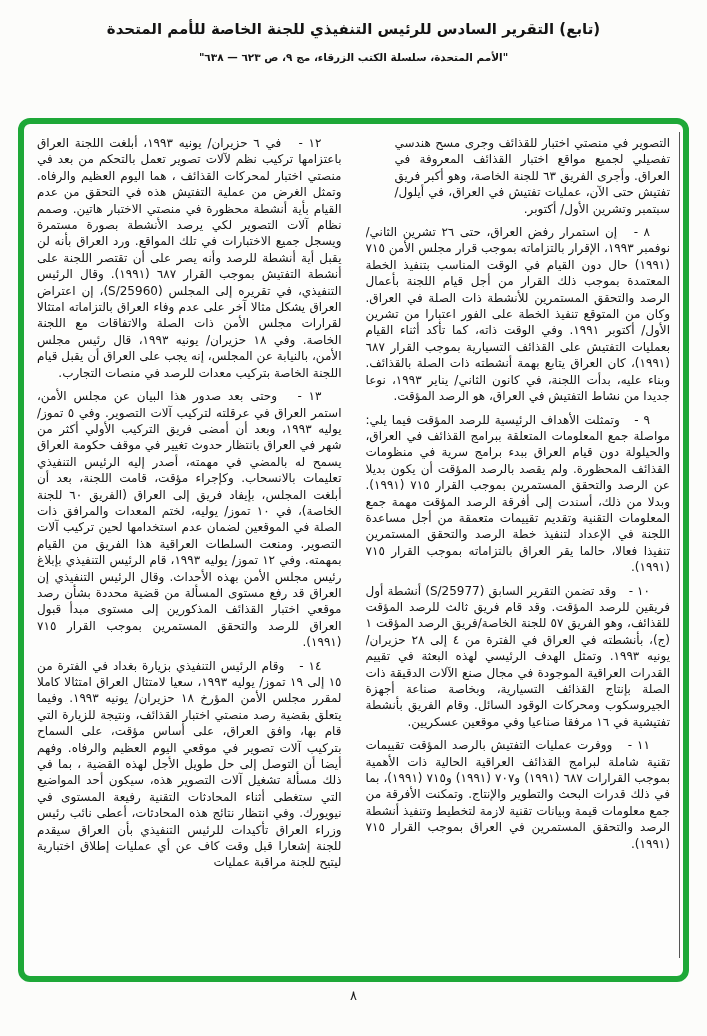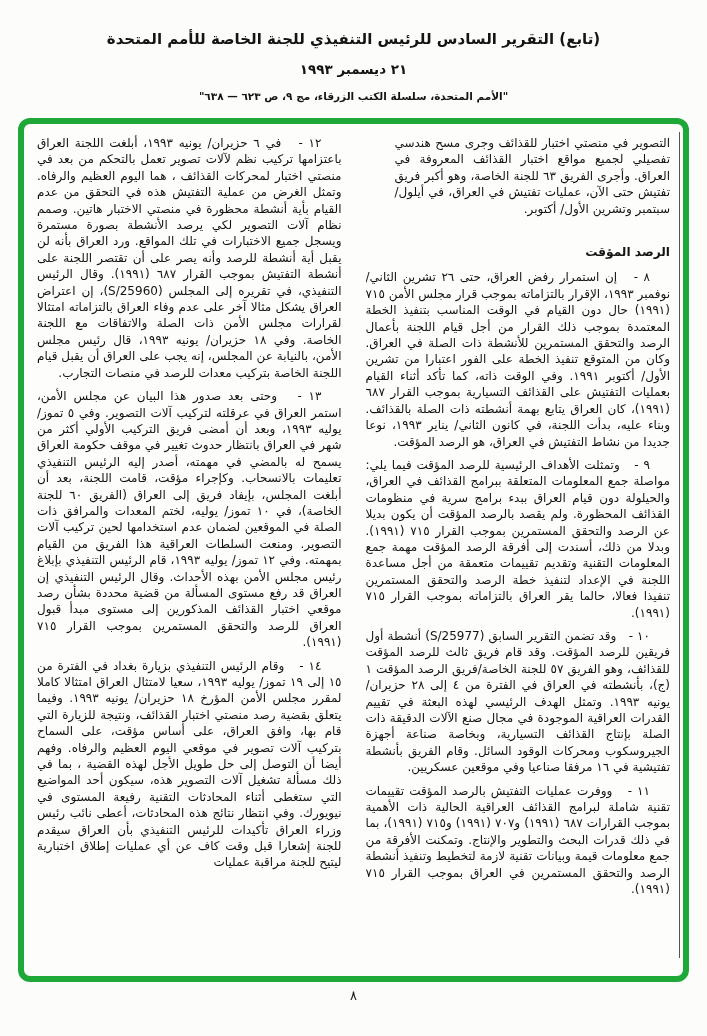--- a/index.html
+++ b/index.html
@@ -5,21 +5,21 @@
   html, body { margin:0; padding:0; }
   body {
     width:707px; height:1036px;
     background:#fcfcfa;
     font-family:"DejaVu Sans", sans-serif;
     color:#141414;
     position:relative;
     overflow:hidden;
   }
   
-  .header { direction:rtl; text-align:center; padding-top:30px; }
+  .header { direction:rtl; text-align:center; padding-top:20px; }
   .doc-title { font-size:15px; font-weight:bold; letter-spacing:-0.2px; }
   .doc-date  { font-size:13.5px; font-weight:bold; margin-top:13px; }
   .doc-source{ font-size:10.5px; font-weight:bold; margin-top:13px; }
 
   
   .green-box {
     position:absolute; left:18px; top:118px;
     width:659px; height:852px;
     border:6px solid #1ea838;
     border-radius:12px;
@@ -55,32 +55,30 @@
   .page-number {
     position:absolute; left:0; top:988px; width:707px;
     text-align:center; font-size:13px; color:#1a1a1a;
   }
 </style>
 </head>
 <body>
 
 <div class="header">
   <div class="doc-title">(تابع) التقرير السادس للرئيس التنفيذي للجنة الخاصة للأمم المتحدة</div>
-  <div class="doc-date">٢١ ديسمبر ١٩٩٣</div>
   <div class="doc-source">"الأمم المتحدة، سلسلة الكتب الزرقاء، مج ٩، ص ٦٢٣ — ٦٣٨"</div>
 </div>
 
 <div class="green-box">
   <div class="scan-line"></div>
   <div class="box-inner">
     <div class="cols">
 
       <div class="col">
         <p class="no-indent">التصوير في منصتي اختبار للقذائف وجرى مسح هندسي تفصيلي لجميع مواقع اختبار القذائف المعروفة في العراق. وأجرى الفريق ٦٣ للجنة الخاصة، وهو أكبر فريق تفتيش حتى الآن، عمليات تفتيش في العراق، في أيلول/ سبتمبر وتشرين الأول/ أكتوبر.</p>
-        <div class="sec-heading spaced">الرصد المؤقت</div>
         <p>٨ -&nbsp;&nbsp;&nbsp;إن استمرار رفض العراق، حتى ٢٦ تشرين الثاني/ نوفمبر ١٩٩٣، الإقرار بالتزاماته بموجب قرار مجلس الأمن ٧١٥ (١٩٩١) حال دون القيام في الوقت المناسب بتنفيذ الخطة المعتمدة بموجب ذلك القرار من أجل قيام اللجنة بأعمال الرصد والتحقق المستمرين للأنشطة ذات الصلة في العراق. وكان من المتوقع تنفيذ الخطة على الفور اعتبارا من تشرين الأول/ أكتوبر ١٩٩١. وفي الوقت ذاته، كما تأكد أثناء القيام بعمليات التفتيش على القذائف التسيارية بموجب القرار ٦٨٧ (١٩٩١)، كان العراق يتابع بهمة أنشطته ذات الصلة بالقذائف. وبناء عليه، بدأت اللجنة، في كانون الثاني/ يناير ١٩٩٣، نوعا جديدا من نشاط التفتيش في العراق، هو الرصد المؤقت.</p>
         <p>٩ -&nbsp;&nbsp;&nbsp;وتمثلت الأهداف الرئيسية للرصد المؤقت فيما يلي: مواصلة جمع المعلومات المتعلقة ببرامج القذائف في العراق، والحيلولة دون قيام العراق ببدء برامج سرية في منظومات القذائف المحظورة. ولم يقصد بالرصد المؤقت أن يكون بديلا عن الرصد والتحقق المستمرين بموجب القرار ٧١٥ (١٩٩١). وبدلا من ذلك، أسندت إلى أفرقة الرصد المؤقت مهمة جمع المعلومات التقنية وتقديم تقييمات متعمقة من أجل مساعدة اللجنة في الإعداد لتنفيذ خطة الرصد والتحقق المستمرين تنفيذا فعالا، حالما يقر العراق بالتزاماته بموجب القرار ٧١٥ (١٩٩١).</p>
         <p>١٠ -&nbsp;&nbsp;&nbsp;وقد تضمن التقرير السابق (S/25977) أنشطة أول فريقين للرصد المؤقت. وقد قام فريق ثالث للرصد المؤقت للقذائف، وهو الفريق ٥٧ للجنة الخاصة/فريق الرصد المؤقت ١ (ج)، بأنشطته في العراق في الفترة من ٤ إلى ٢٨ حزيران/ يونيه ١٩٩٣. وتمثل الهدف الرئيسي لهذه البعثة في تقييم القدرات العراقية الموجودة في مجال صنع الآلات الدقيقة ذات الصلة بإنتاج القذائف التسيارية، وبخاصة صناعة أجهزة الجيروسكوب ومحركات الوقود السائل. وقام الفريق بأنشطة تفتيشية في ١٦ مرفقا صناعيا وفي موقعين عسكريين.</p>
         <p>١١ -&nbsp;&nbsp;&nbsp;ووفرت عمليات التفتيش بالرصد المؤقت تقييمات تقنية شاملة لبرامج القذائف العراقية الحالية ذات الأهمية بموجب القرارات ٦٨٧ (١٩٩١) و٧٠٧ (١٩٩١) و٧١٥ (١٩٩١)، بما في ذلك قدرات البحث والتطوير والإنتاج. وتمكنت الأفرقة من جمع معلومات قيمة وبيانات تقنية لازمة لتخطيط وتنفيذ أنشطة الرصد والتحقق المستمرين في العراق بموجب القرار ٧١٥ (١٩٩١).</p>
       </div>
 
       <div class="col">
         <p>١٢ -&nbsp;&nbsp;&nbsp;في ٦ حزيران/ يونيه ١٩٩٣، أبلغت اللجنة العراق باعتزامها تركيب نظم لآلات تصوير تعمل بالتحكم من بعد في منصتي اختبار لمحركات القذائف ، هما اليوم العظيم والرفاه. وتمثل الغرض من عملية التفتيش هذه في التحقق من عدم القيام بأية أنشطة محظورة في منصتي الاختبار هاتين. وصمم نظام آلات التصوير لكي يرصد الأنشطة بصورة مستمرة ويسجل جميع الاختبارات في تلك المواقع. ورد العراق بأنه لن يقبل أية أنشطة للرصد وأنه يصر على أن تقتصر اللجنة على أنشطة التفتيش بموجب القرار ٦٨٧ (١٩٩١). وقال الرئيس التنفيذي، في تقريره إلى المجلس (S/25960)، إن اعتراض العراق يشكل مثالا آخر على عدم وفاء العراق بالتزاماته امتثالا لقرارات مجلس الأمن ذات الصلة والاتفاقات مع اللجنة الخاصة. وفي ١٨ حزيران/ يونيه ١٩٩٣، قال رئيس مجلس الأمن، بالنيابة عن المجلس، إنه يجب على العراق أن يقبل قيام اللجنة الخاصة بتركيب معدات للرصد في منصات التجارب.</p>
         <p>١٣ -&nbsp;&nbsp;&nbsp;وحتى بعد صدور هذا البيان عن مجلس الأمن، استمر العراق في عرقلته لتركيب آلات التصوير. وفي ٥ تموز/ يوليه ١٩٩٣، وبعد أن أمضى فريق التركيب الأولي أكثر من شهر في العراق بانتظار حدوث تغيير في موقف حكومة العراق يسمح له بالمضي في مهمته، أصدر إليه الرئيس التنفيذي تعليمات بالانسحاب. وكإجراء مؤقت، قامت اللجنة، بعد أن أبلغت المجلس، بإيفاد فريق إلى العراق (الفريق ٦٠ للجنة الخاصة)، في ١٠ تموز/ يوليه، لختم المعدات والمرافق ذات الصلة في الموقعين لضمان عدم استخدامها لحين تركيب آلات التصوير. ومنعت السلطات العراقية هذا الفريق من القيام بمهمته. وفي ١٢ تموز/ يوليه ١٩٩٣، قام الرئيس التنفيذي بإبلاغ رئيس مجلس الأمن بهذه الأحداث. وقال الرئيس التنفيذي إن العراق قد رفع مستوى المسألة من قضية محددة بشأن رصد موقعي اختبار القذائف المذكورين إلى مستوى مبدأ قبول العراق للرصد والتحقق المستمرين بموجب القرار ٧١٥ (١٩٩١).</p>
         <p>١٤ -&nbsp;&nbsp;&nbsp;وقام الرئيس التنفيذي بزيارة بغداد في الفترة من ١٥ إلى ١٩ تموز/ يوليه ١٩٩٣، سعيا لامتثال العراق امتثالا كاملا لمقرر مجلس الأمن المؤرخ ١٨ حزيران/ يونيه ١٩٩٣. وفيما يتعلق بقضية رصد منصتي اختبار القذائف، ونتيجة للزيارة التي قام بها، وافق العراق، على أساس مؤقت، على السماح بتركيب آلات تصوير في موقعي اليوم العظيم والرفاه. وفهم أيضا أن التوصل إلى حل طويل الأجل لهذه القضية ، بما في ذلك مسألة تشغيل آلات التصوير هذه، سيكون أحد المواضيع التي ستغطى أثناء المحادثات التقنية رفيعة المستوى في نيويورك. وفي انتظار نتائج هذه المحادثات، أعطى نائب رئيس وزراء العراق تأكيدات للرئيس التنفيذي بأن العراق سيقدم للجنة إشعارا قبل وقت كاف عن أي عمليات إطلاق اختبارية ليتيح للجنة مراقبة عمليات</p>

